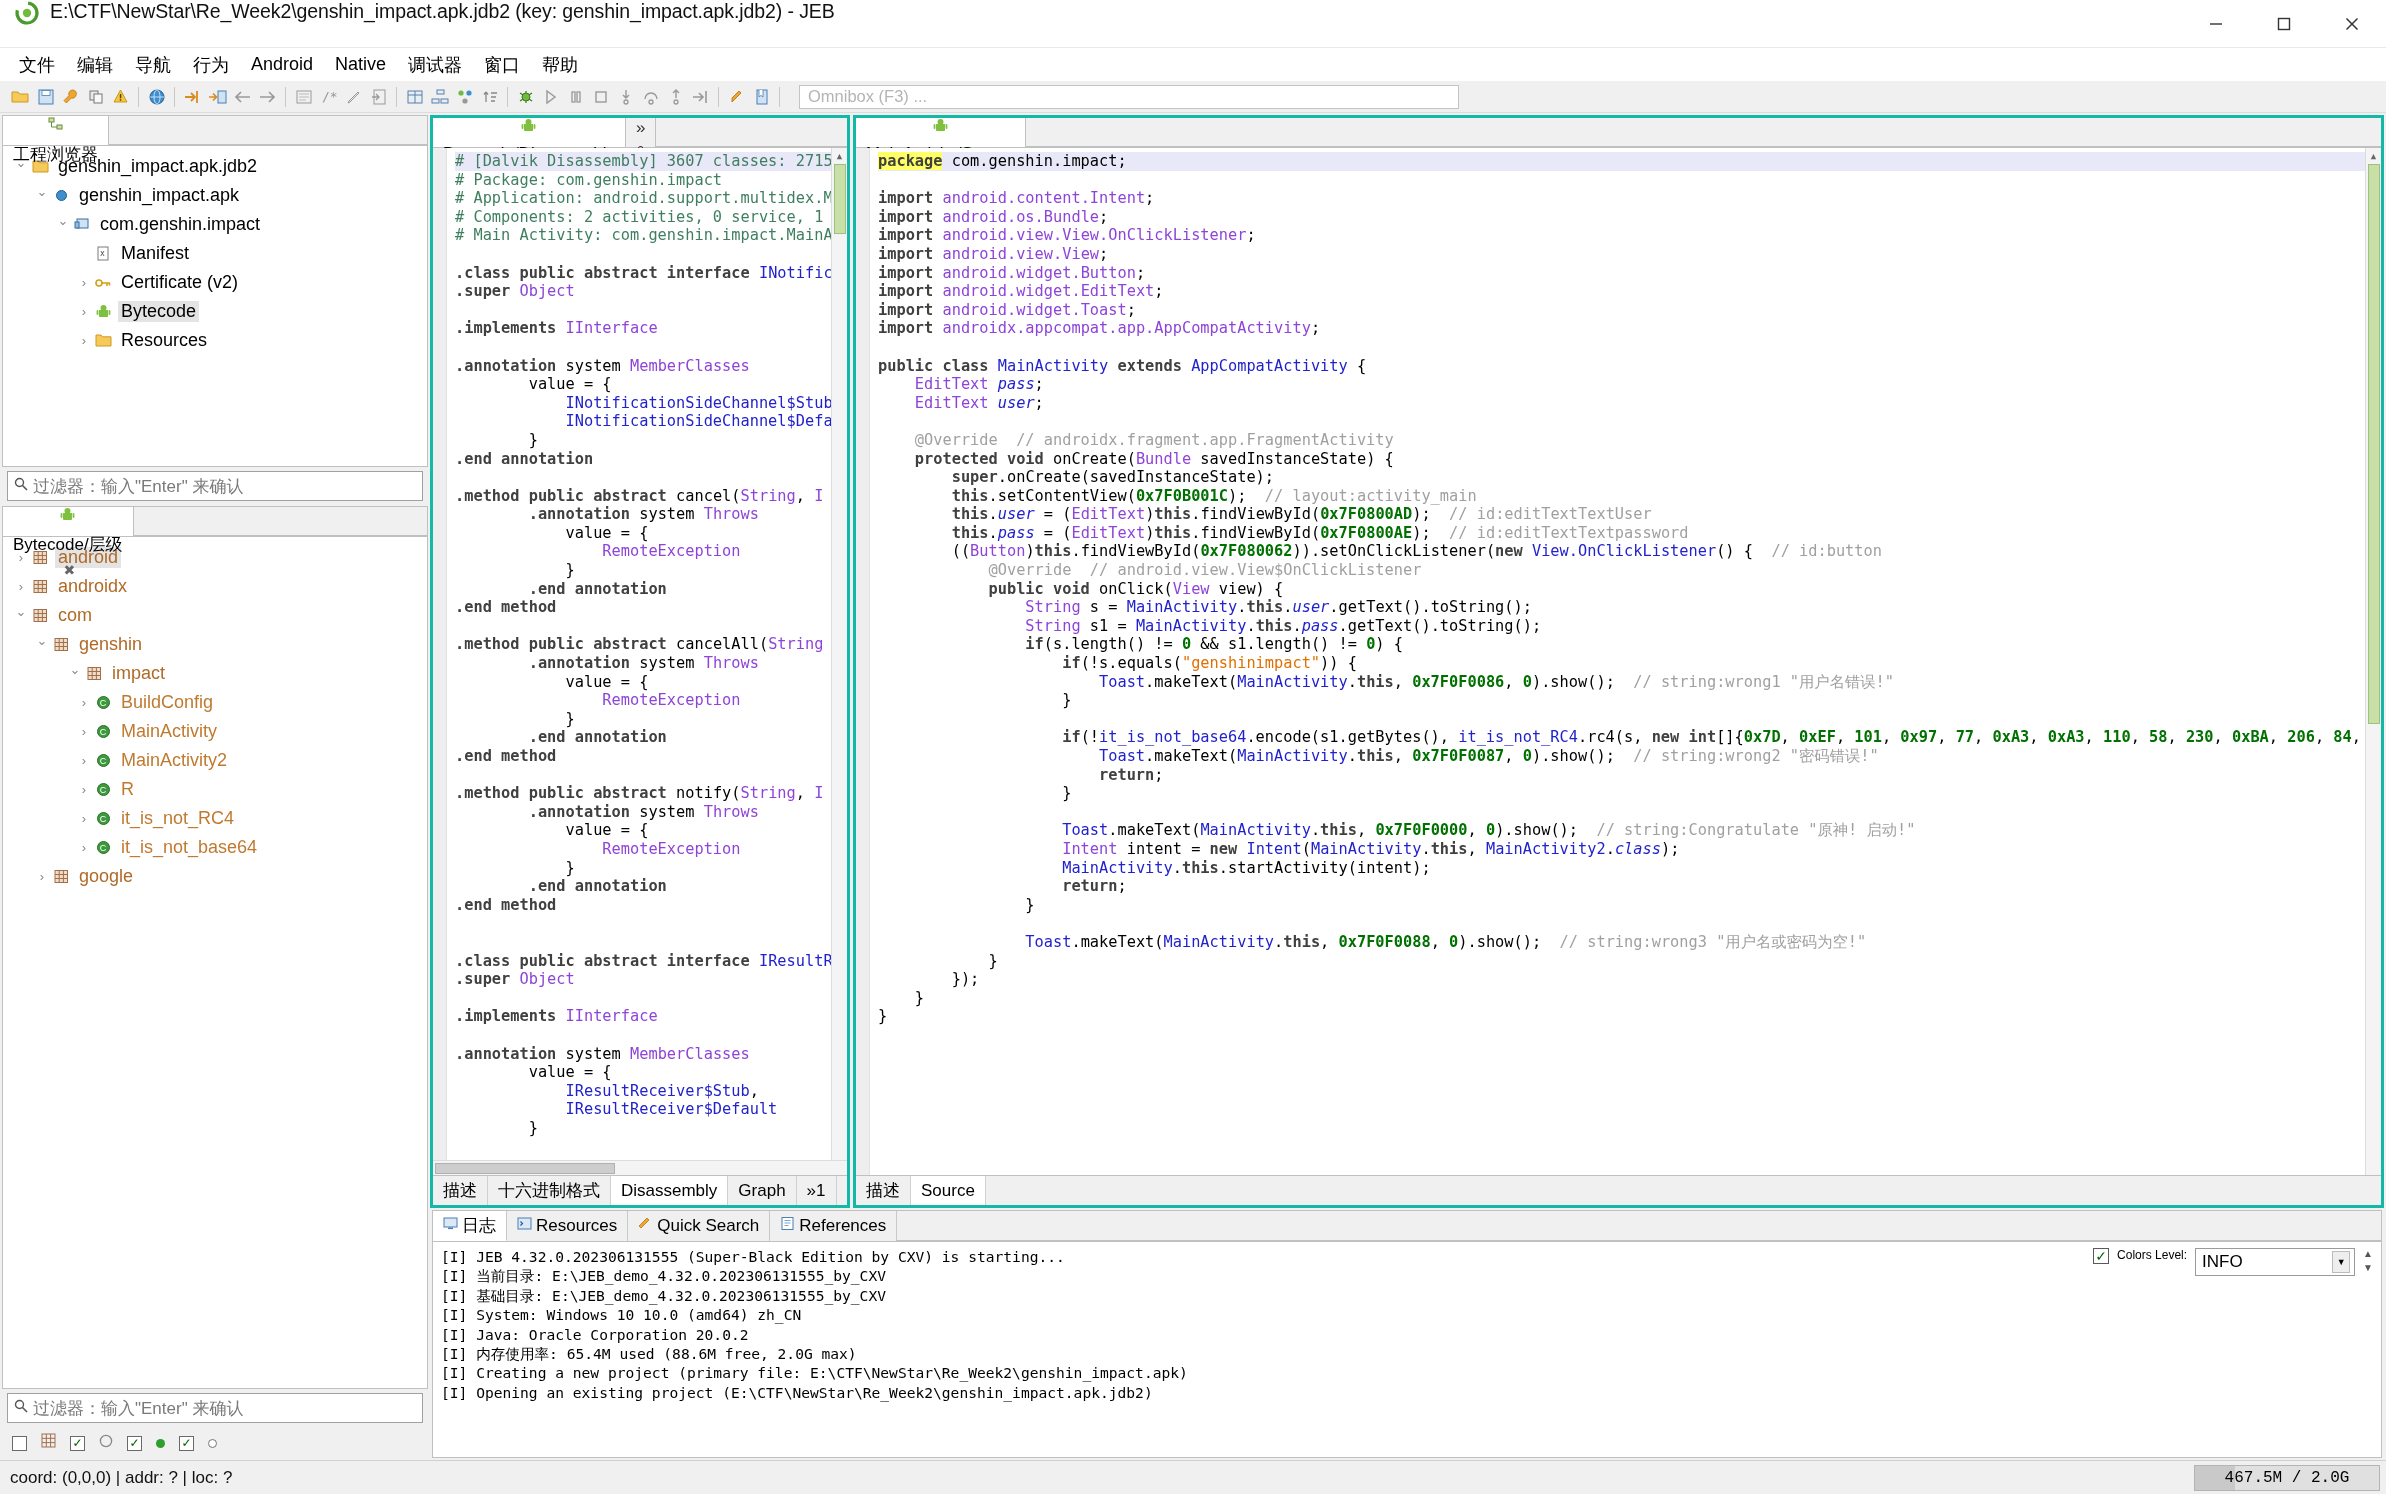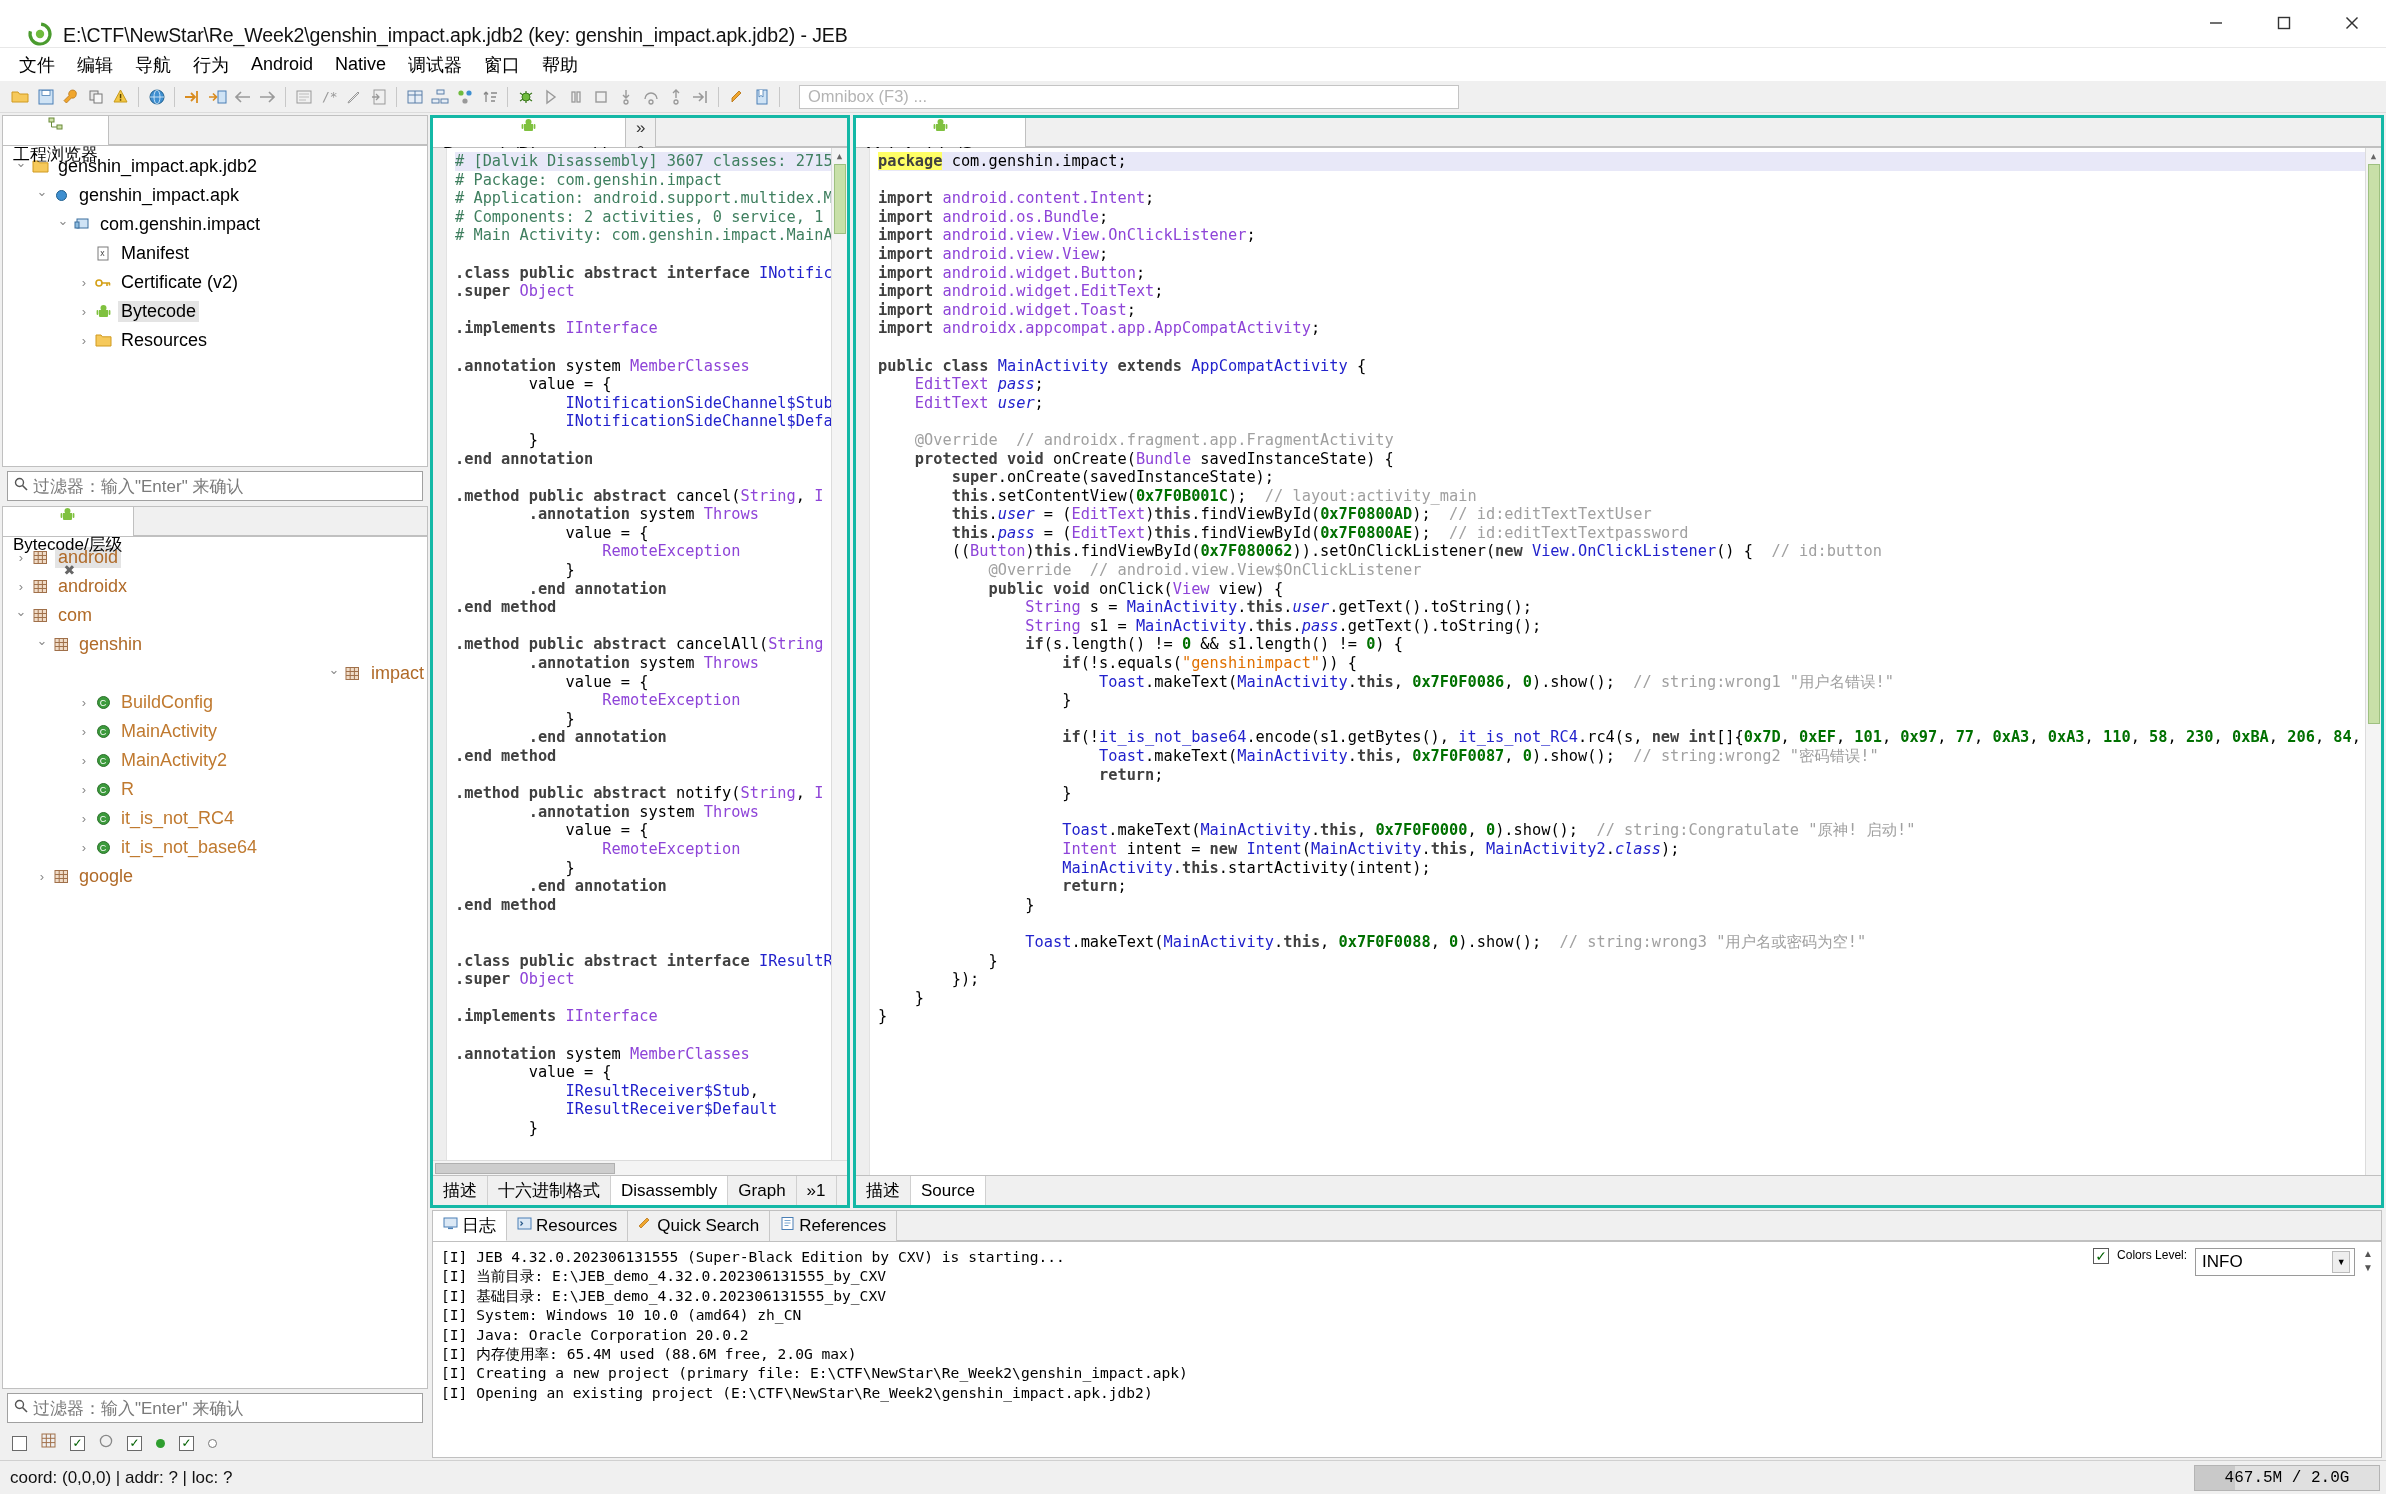--- a/index.html
+++ b/index.html
@@ -10,21 +10,21 @@
     background: #f0f0f0;
     font-family: "Liberation Sans", sans-serif;
     font-size: 17px;
     color: #000;
   }
   #app { width: 2386px; height: 1494px; display: flex; flex-direction: column; background: #f0f0f0; }
 
   
   .titlebar {
     height: 48px; min-height: 48px; background: #ffffff;
-    display: flex; align-items: flex-end; border-bottom: 1px solid #e8e8e8; padding-left: 13px;
+    display: flex; align-items: flex-start; border-bottom: 1px solid #e8e8e8;
   }
   .tb-icon { width: 26px; height: 26px; margin-left: 14px; margin-right: 10px; position: relative; }
   .tb-icon svg { display:block; }
   .tb-title { font-size: 19.5px; color: #111; letter-spacing: -0.1px; white-space: nowrap; }
   .tb-spacer { flex: 1; }
   .winbtn {
     width: 68px; height: 48px; display: flex; align-items: center; justify-content: center;
     color: #333;
   }
   .winbtn:last-child { margin-right: 0; }
@@ -547,21 +547,21 @@
                 <svg width="15" height="15" viewBox="0 0 15 15">
                   <rect x="1" y="1.5" width="12.5" height="12" fill="#f0dcc8" stroke="#a0704a"></rect>
                   <line x1="5.2" y1="1.5" x2="5.2" y2="13.5" stroke="#a0704a"></line>
                   <line x1="9.4" y1="1.5" x2="9.4" y2="13.5" stroke="#a0704a"></line>
                   <line x1="1" y1="5.5" x2="13.5" y2="5.5" stroke="#a0704a"></line>
                   <line x1="1" y1="9.5" x2="13.5" y2="9.5" stroke="#a0704a"></line>
                 </svg>
               </span>
               <span class="tlabel pkg">genshin</span>
             </div>
-            <div class="trow" style="padding-left: 64px; justify-content: flex-end;">
+            <div class="trow" style="padding-left: 64px;">
               <span class="arrow open"></span>
               <span class="ticon">
                 <svg width="15" height="15" viewBox="0 0 15 15">
                   <rect x="1" y="1.5" width="12.5" height="12" fill="#f0dcc8" stroke="#a0704a"></rect>
                   <line x1="5.2" y1="1.5" x2="5.2" y2="13.5" stroke="#a0704a"></line>
                   <line x1="9.4" y1="1.5" x2="9.4" y2="13.5" stroke="#a0704a"></line>
                   <line x1="1" y1="5.5" x2="13.5" y2="5.5" stroke="#a0704a"></line>
                   <line x1="1" y1="9.5" x2="13.5" y2="9.5" stroke="#a0704a"></line>
                 </svg>
               </span>

